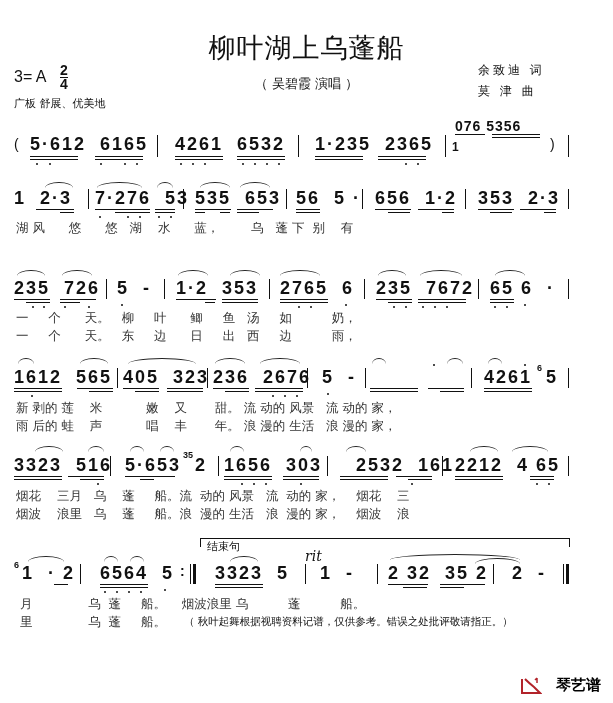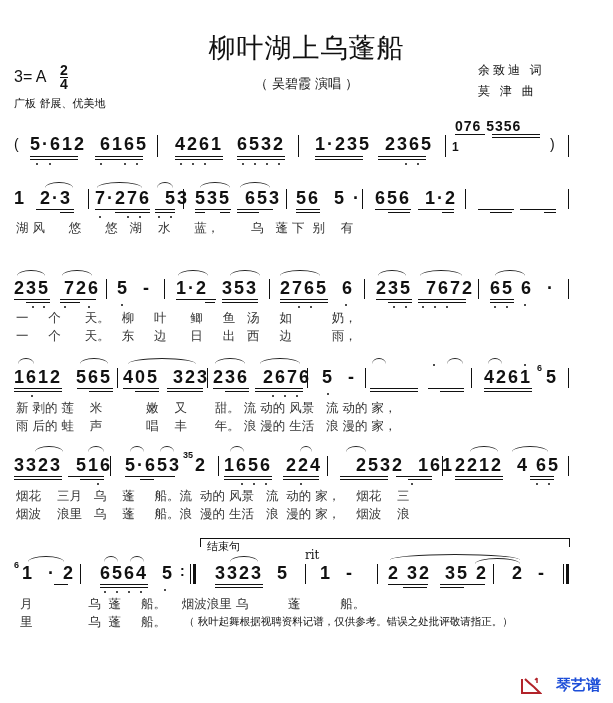--- a/index.html
+++ b/index.html
@@ -15,21 +15,21 @@
   .row { position: absolute; left: 0; width: 613px; }
   .notes { position: absolute; font-family: "Liberation Sans", sans-serif; font-weight: bold; font-size: 18px; letter-spacing: 2px; white-space: pre; }
   .lyr { position: absolute; font-family: "DejaVu Serif", serif; font-size: 12.5px; color: #333; white-space: pre; }
   .bar { position: absolute; width: 1px; background: #111; }
   .ul { position: absolute; height: 1px; background: #111; }
   .dot { position: absolute; width: 2px; height: 2px; background: #111; border-radius: 1px; }
   .slur { position: absolute; border-top: 1px solid #222; border-radius: 50% 50% 0 0 / 100% 100% 0 0; height: 5px; }
   .note-small { position: absolute; font-family: "Liberation Sans", sans-serif; font-weight: bold; font-size: 9px; }
   .remark { position: absolute; font-size: 10.5px; font-family: "DejaVu Sans", sans-serif; color: #111; white-space: pre; }
   .ending-bracket { position: absolute; border-top: 1px solid #111; border-left: 1px solid #111; border-right: 1px solid #111; height: 8px; }
-  .logo { position: absolute; right: 12px; bottom: 8px; color: #1d4ed8; font-size: 15px; font-weight: bold; display: flex; align-items: center; gap: 14px; }
+  .logo { position: absolute; right: 12px; bottom: 8px; color: #000000; font-size: 15px; font-weight: bold; display: flex; align-items: center; gap: 14px; }
 </style>
 </head>
 <body>
 
 <div class="abs title">柳叶湖上乌蓬船</div>
 <div class="abs singer">（ 吴碧霞 演唱 ）</div>
 <div class="abs key">3= A</div>
 <div class="abs timesig">
   <div class="num">2</div>
   <div>4</div>
@@ -112,20 +112,21 @@
   <span class="notes" style="left:296px;top:6px">56  5 ·</span>
   <div class="ul" style="left:296px;top:27px;width:24px"></div>
     <div class="ul" style="left:296px;top:30px;width:24px"></div>
   <div class="bar" style="left:362px;top:7px;height:20px"></div>
   <span class="notes" style="left:375px;top:6px">656  1·2</span>
   <div class="ul" style="left:375px;top:27px;width:36px"></div>
     <div class="ul" style="left:388px;top:30px;width:22px"></div>
   <div class="ul" style="left:418px;top:27px;width:36px"></div>
     <div class="ul" style="left:442px;top:30px;width:12px"></div>
   <div class="bar" style="left:465px;top:7px;height:20px"></div>
+  <span class="notes" style="left:478px;top:6px">353  2·3</span>
   <div class="ul" style="left:478px;top:27px;width:36px"></div>
     <div class="ul" style="left:490px;top:30px;width:22px"></div>
   <div class="ul" style="left:520px;top:27px;width:36px"></div>
     <div class="ul" style="left:544px;top:30px;width:12px"></div>
   <div class="bar" style="left:568px;top:7px;height:20px"></div>
   <span class="lyr" style="left:16px;top:38px">湖 风      悠      悠   湖    水      蓝，        乌   蓬 下  别    有</span>
 </div>
 
 <div class="row" style="top:270px;height:80px">
   <div class="slur" style="left:17px;top:0;width:28px"></div>
@@ -249,21 +250,21 @@
     <div class="ul" style="left:14px;top:33px;width:48px"></div>
   <div class="ul" style="left:68px;top:30px;width:36px"></div>
     <div class="ul" style="left:80px;top:33px;width:24px"></div>
   <div class="dot" style="left:97px;top:37px"></div>
   <div class="bar" style="left:110px;top:10px;height:20px"></div>
   <span class="notes" style="left:125px;top:9px">5·653  2</span>
   <div class="ul" style="left:125px;top:30px;width:50px"></div>
     <div class="ul" style="left:140px;top:33px;width:14px"></div>
   <span class="note-small" style="left:183px;top:4px">35</span>
   <div class="bar" style="left:218px;top:10px;height:20px"></div>
-  <span class="notes" style="left:224px;top:9px">1656  224</span>
+  <span class="notes" style="left:224px;top:9px">1656  303</span>
   <div class="ul" style="left:224px;top:30px;width:48px"></div>
     <div class="ul" style="left:224px;top:33px;width:48px"></div>
   <div class="ul" style="left:283px;top:30px;width:36px"></div>
     <div class="ul" style="left:283px;top:33px;width:36px"></div>
   <div class="dot" style="left:241px;top:37px"></div>
     <div class="dot" style="left:253px;top:37px"></div>
     <div class="dot" style="left:265px;top:37px"></div>
     <div class="dot" style="left:300px;top:37px"></div>
   <div class="bar" style="left:327px;top:10px;height:20px"></div>
   <span class="notes" style="left:356px;top:9px">2532  161</span>
@@ -281,21 +282,21 @@
   <div class="dot" style="left:536px;top:37px"></div>
     <div class="dot" style="left:548px;top:37px"></div>
   <div class="bar" style="left:568px;top:10px;height:20px"></div>
   <span class="lyr" style="left:16px;top:42px">烟花    三月   乌    蓬     船。流  动的 风景   流  动的 家，    烟花    三</span>
   <span class="lyr" style="left:16px;top:60px">烟波    浪里   乌    蓬     船。浪  漫的 生活   浪  漫的 家，    烟波    浪</span>
 </div>
 
 <div class="row" style="top:534px;height:120px">
   <div class="ending-bracket" style="left:200px;top:4px;width:368px"></div>
   <span class="lyr" style="left:207px;top:5px;font-family:'DejaVu Sans',sans-serif;color:#111;font-size:11px">结束句</span>
-  <span class="lyr" style="left:305px;top:14px;font-size:12px;color:#111">rit</span>
+  <span class="lyr" style="left:305px;top:14px;font-style:italic;font-size:14px;color:#111">rit</span>
   <span class="note-small" style="left:14px;top:26px">6</span>
   <div class="slur" style="left:28px;top:22px;width:36px"></div>
   <div class="slur" style="left:104px;top:22px;width:14px"></div>
   <div class="slur" style="left:130px;top:22px;width:14px"></div>
   <div class="slur" style="left:230px;top:22px;width:28px"></div>
   <div class="slur" style="left:390px;top:20px;width:130px"></div>
   <div class="slur" style="left:475px;top:24px;width:45px"></div>
   <span class="notes" style="left:22px;top:29px">1  · 2</span>
   <div class="ul" style="left:54px;top:50px;width:14px"></div>
   <div class="bar" style="left:80px;top:30px;height:20px"></div>

